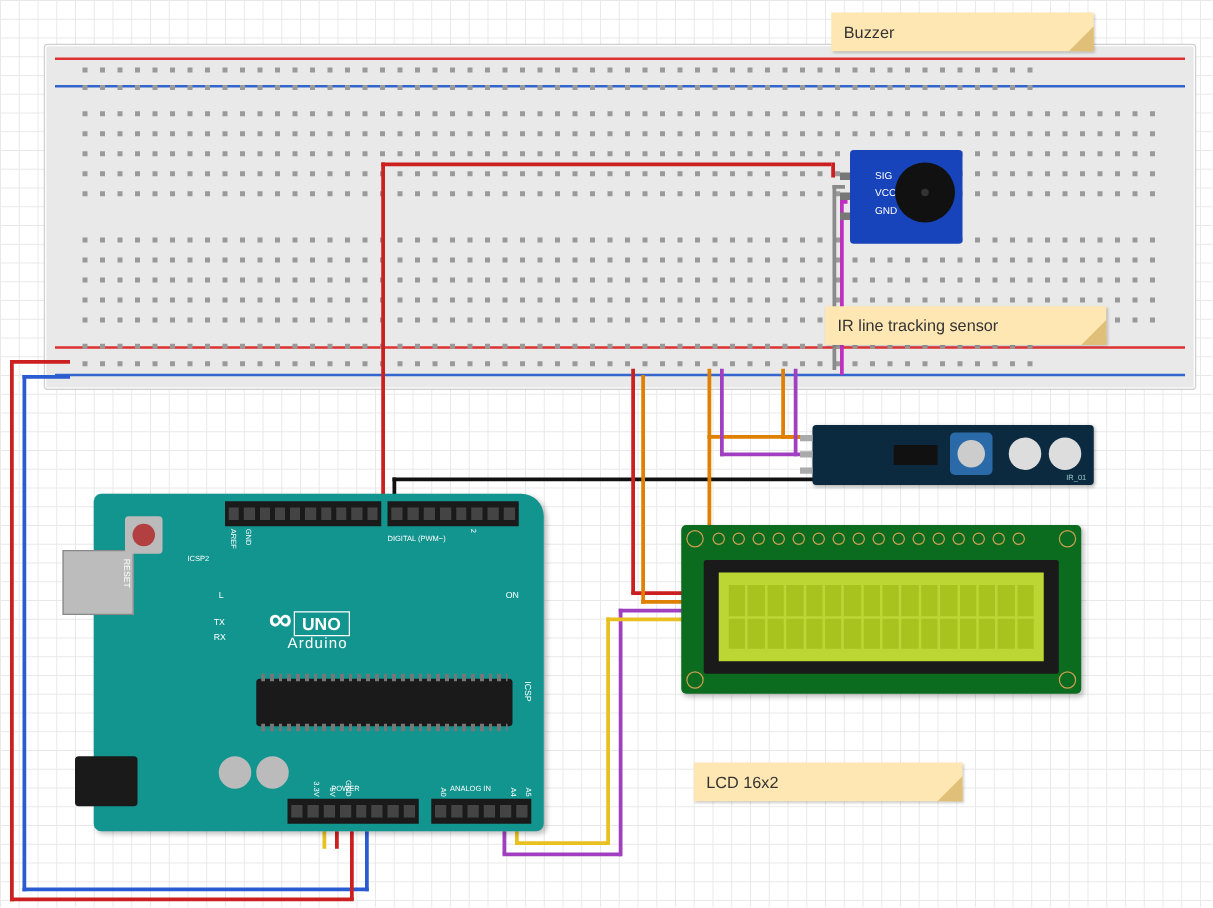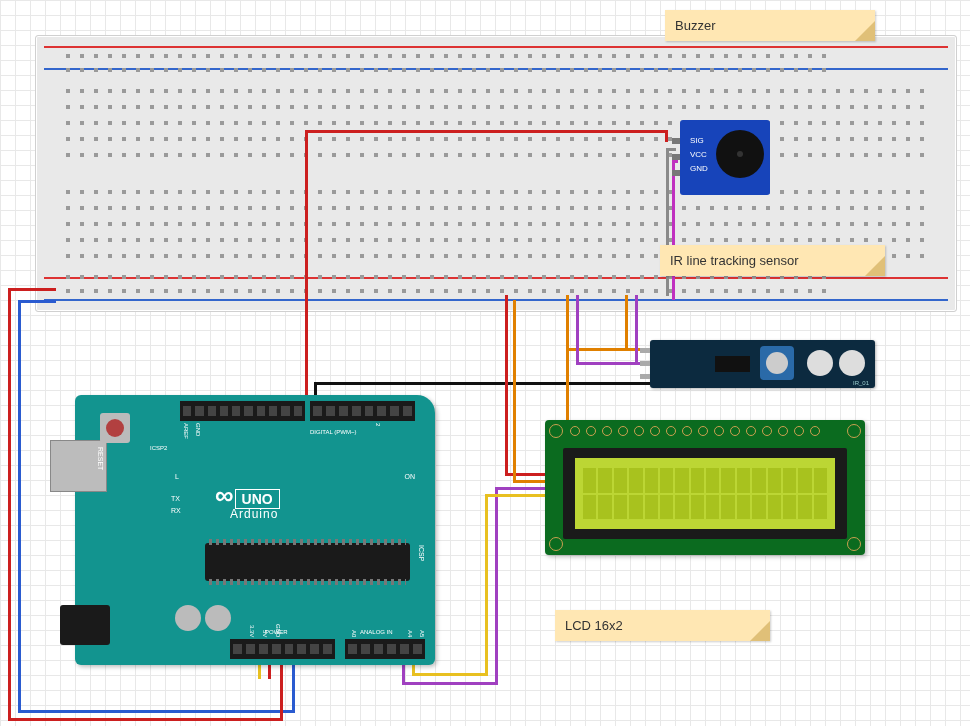--- a/index.html
+++ b/index.html
@@ -74,21 +74,21 @@
 .lcd .frame{position:absolute;left:18px;top:28px;right:18px;bottom:16px;background:#1a1a1a;border-radius:2px}
 .lcd .screen{position:absolute;left:12px;top:10px;right:12px;bottom:10px;background:#bcd634}
 .lcd .cells{position:absolute;left:8px;right:8px;top:10px;bottom:10px;display:grid;grid-template-columns:repeat(16,1fr);grid-template-rows:repeat(2,1fr);gap:2px}
 .lcd .cells span{background:#a8c21e}
 .lcd .hole{position:absolute;width:12px;height:12px;border:1px solid #caa050;border-radius:50%}
 
 
 .buz{position:absolute;left:680px;top:120px;width:90px;height:75px;background:#1744ba;border-radius:3px;z-index:15;color:#fff;font-size:8px}
 .buz .piezo{position:absolute;right:6px;top:10px;width:48px;height:48px;background:#111;border-radius:50%}
 .buz .piezo::after{content:"";position:absolute;left:21px;top:21px;width:6px;height:6px;background:#333;border-radius:50%}
-.buz .lbl{position:absolute;left:10px;top:14px;line-height:14px}
+.buz .lbl{position:absolute;left:20px;top:14px;line-height:14px}
 .buz .pins{position:absolute;left:-8px;top:18px;display:flex;flex-direction:column;gap:10px}
 .buz .pins span{width:8px;height:6px;background:#777}
 
 
 .ir{
   position:absolute;left:650px;top:340px;width:225px;height:48px;background:#0c2a3f;border-radius:3px;z-index:10;
   box-shadow:1px 1px 3px rgba(0,0,0,.3);
 }
 .ir .pot{position:absolute;left:110px;top:6px;width:34px;height:34px;background:#2a6aa8;border-radius:4px}
 .ir .pot::after{content:"";position:absolute;left:6px;top:6px;width:22px;height:22px;border-radius:50%;background:#ccc}

